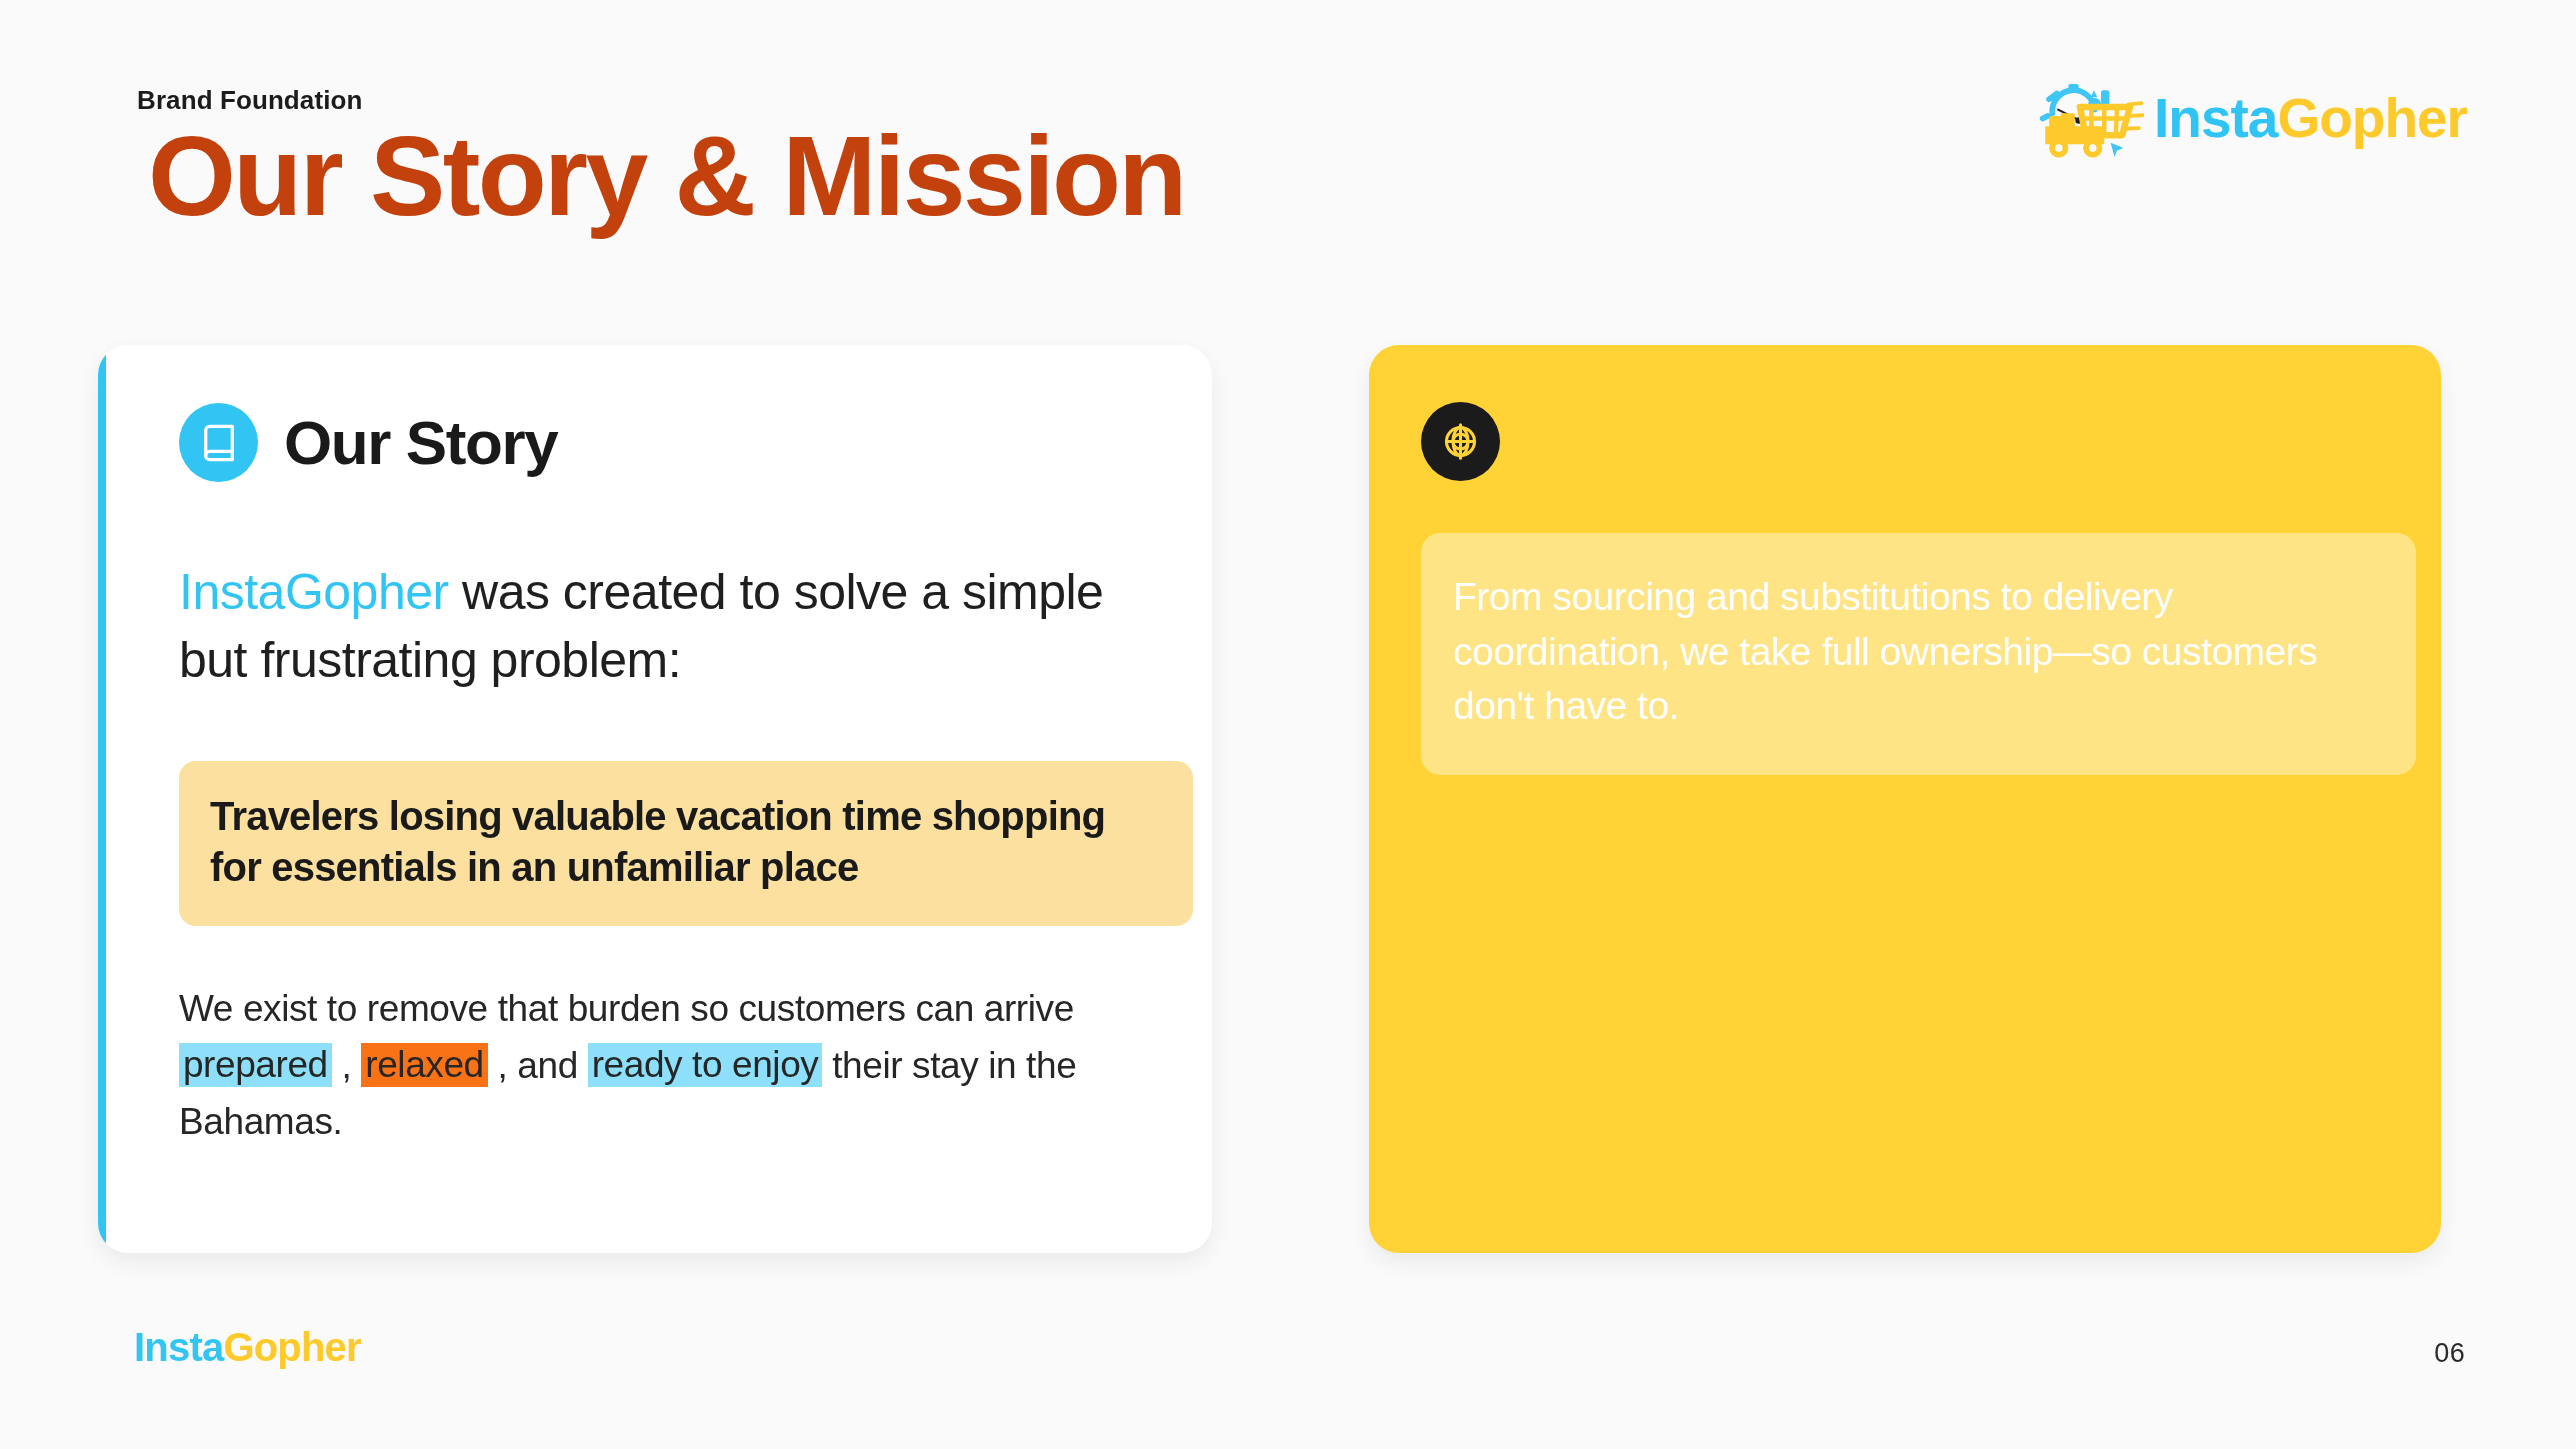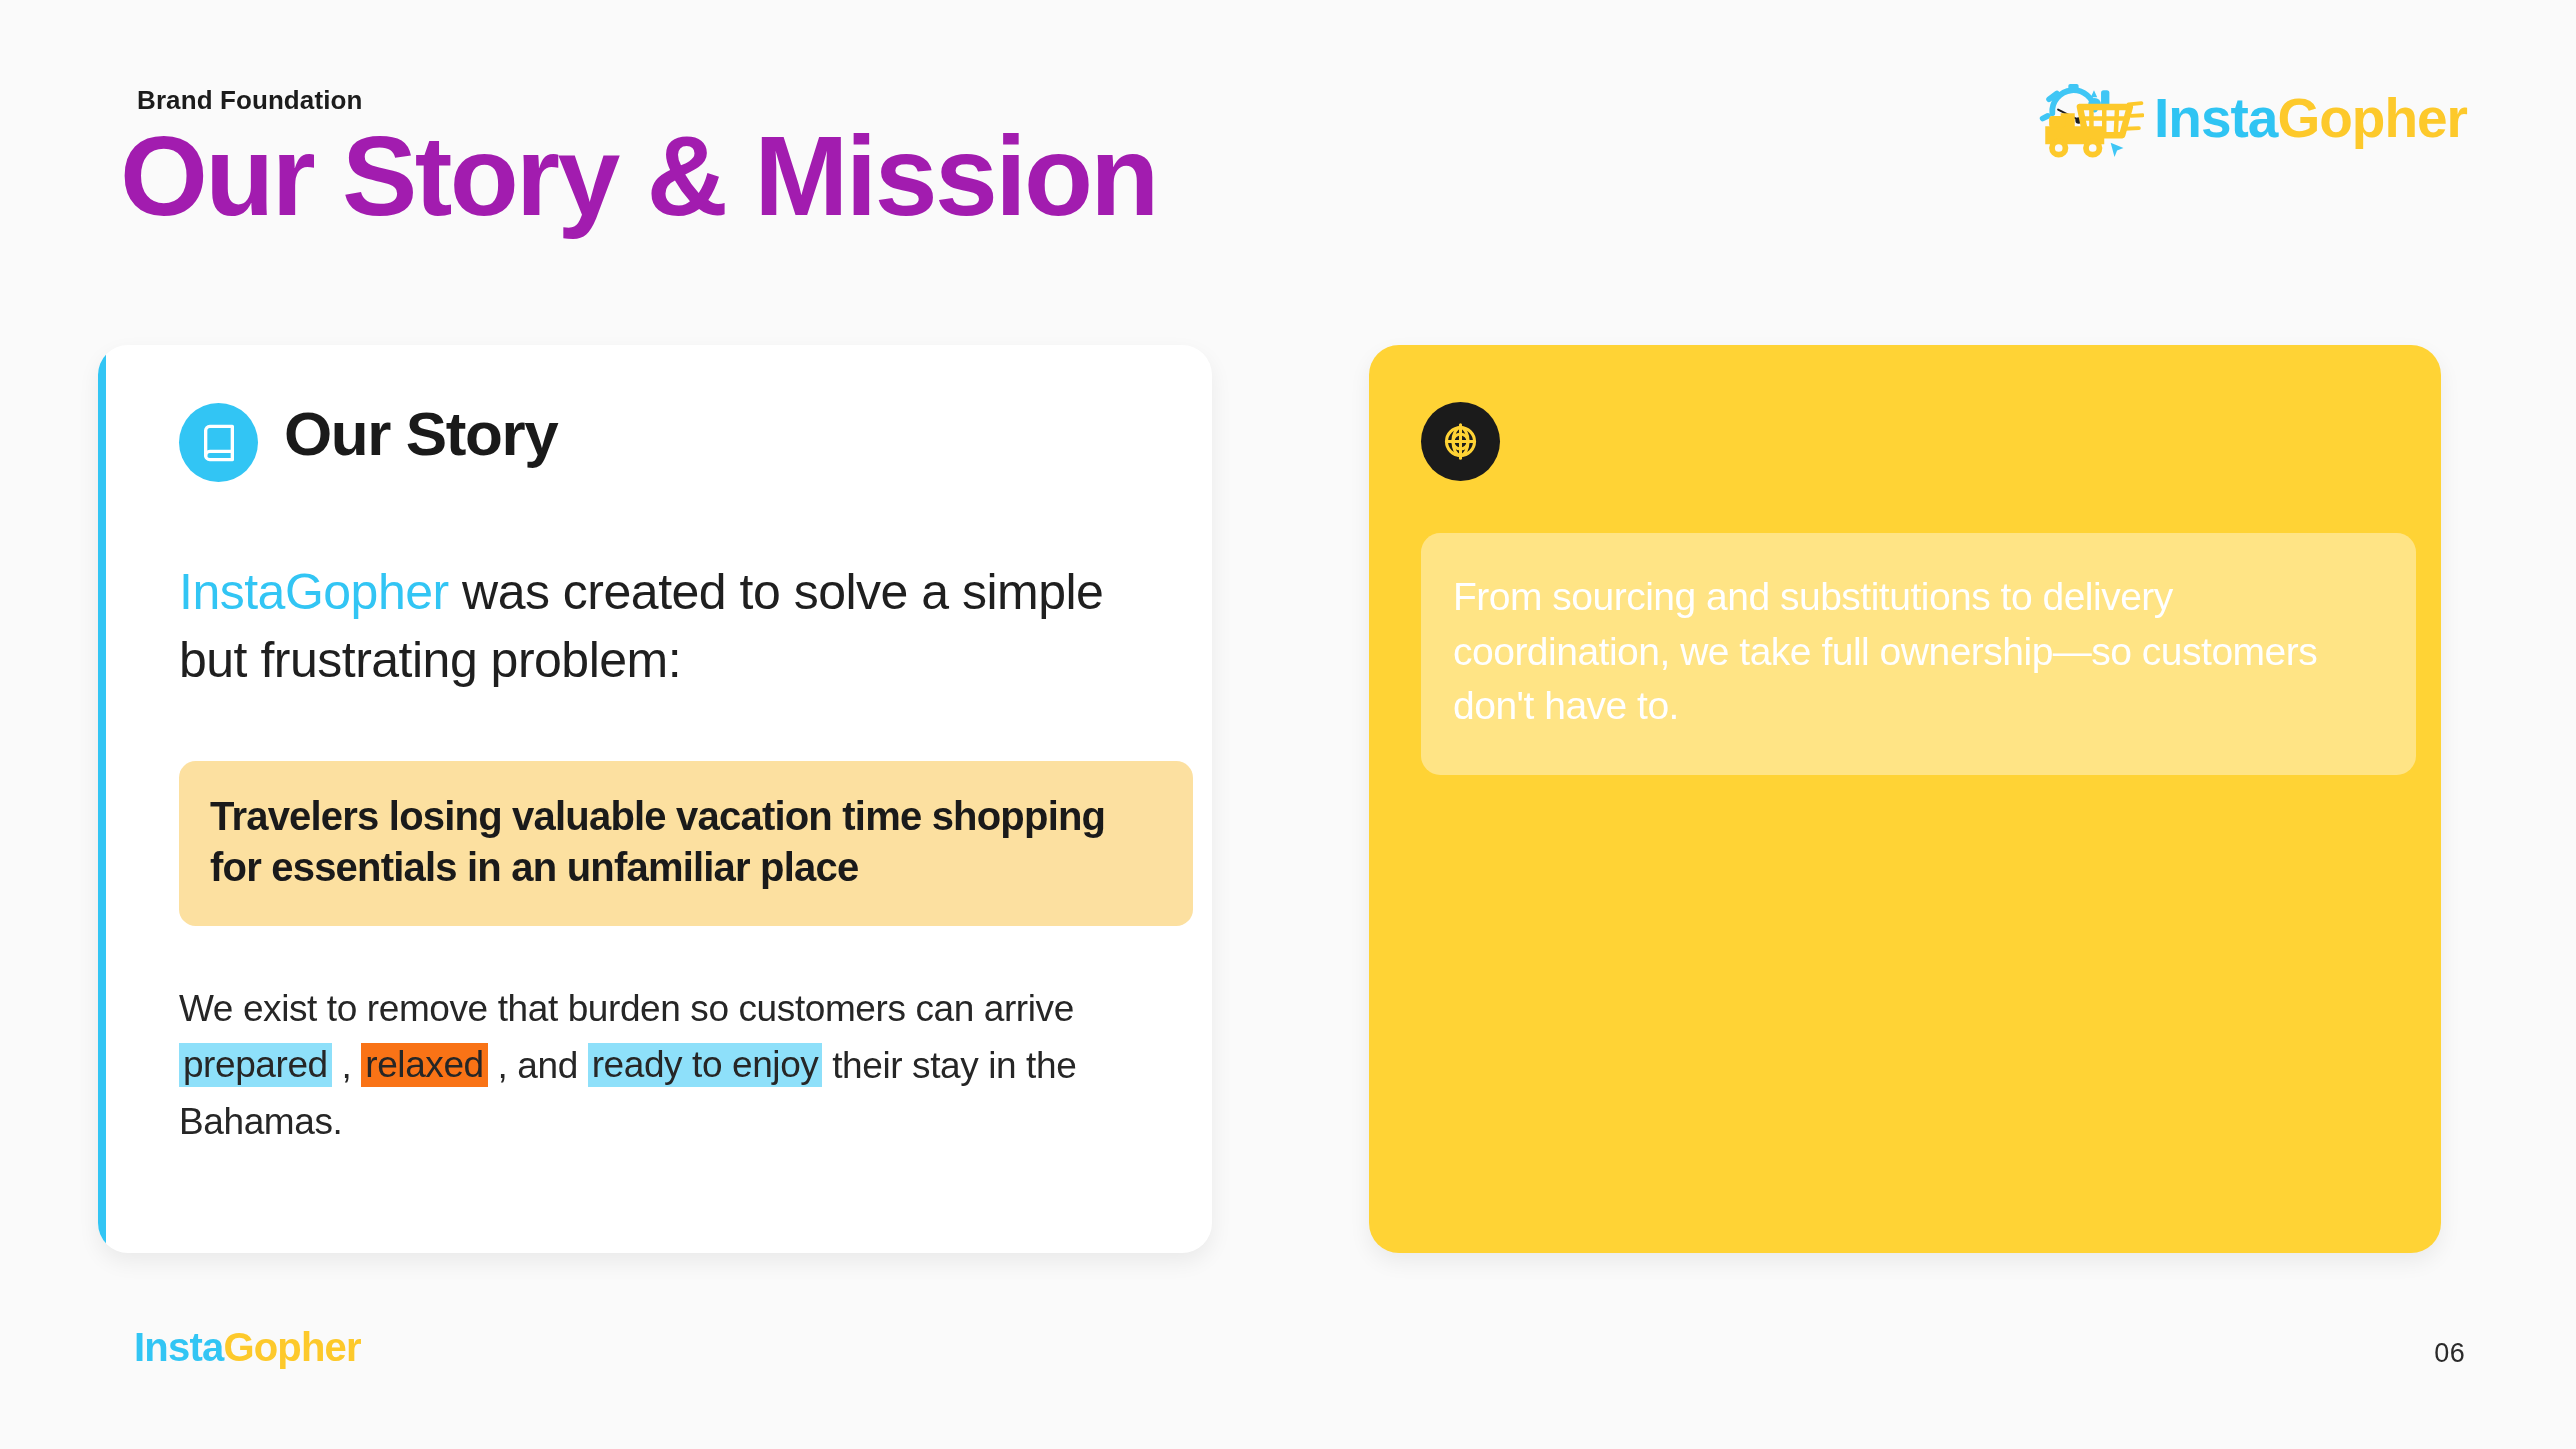--- a/index.html
+++ b/index.html
@@ -15,22 +15,22 @@
     background:#FAFAFA;
   }
 
   
   .eyebrow {
     position:absolute; left:137px; top:85px;
     font-size:26px; font-weight:700; color:#1C1C1C;
     letter-spacing:0.1px;
   }
   .page-title {
-    position:absolute; left:120px; top:115px;
-    font-size:113px; font-weight:700; color:#a21caf;
+    position:absolute; left:148px; top:115px;
+    font-size:113px; font-weight:700; color:#c2410c;
     letter-spacing:-2.6px; line-height:1.08;
   }
 
   
   .brand-logo {
     position:absolute; right:109px; top:76px;
     display:flex; align-items:center; gap:10.3px;
   }
   .logo-mark { width:109px; height:85px; display:block; }
   .logo-word { font-size:55px; font-weight:700; letter-spacing:-1px; line-height:1; }
@@ -60,21 +60,21 @@
   .card-story .inner { position:absolute; left:81px; top:58px; right:39px; }
 
   
   .card-mission {
     left:1369px; width:1072px; height:908px;
     background:#FFD335;
   }
   .card-mission .inner { position:absolute; left:52px; top:57px; right:35px; }
 
   
-  .card-head { display:flex; align-items:flex-start; gap:26px; }
+  .card-head { display:flex; align-items:center; gap:26px; }
   .icon-circle {
     width:79px; height:79px; border-radius:50%;
     display:flex; align-items:center; justify-content:center; flex:0 0 auto;
   }
   .icon-circle.cyan { background:#32C5F4; }
   .icon-circle.dark { background:#1B1B1B; }
   .icon-circle svg { display:block; }
   .card-title {
     font-size:62px; font-weight:700; color:#1A1A1A;
     letter-spacing:-1.4px; line-height:1;

